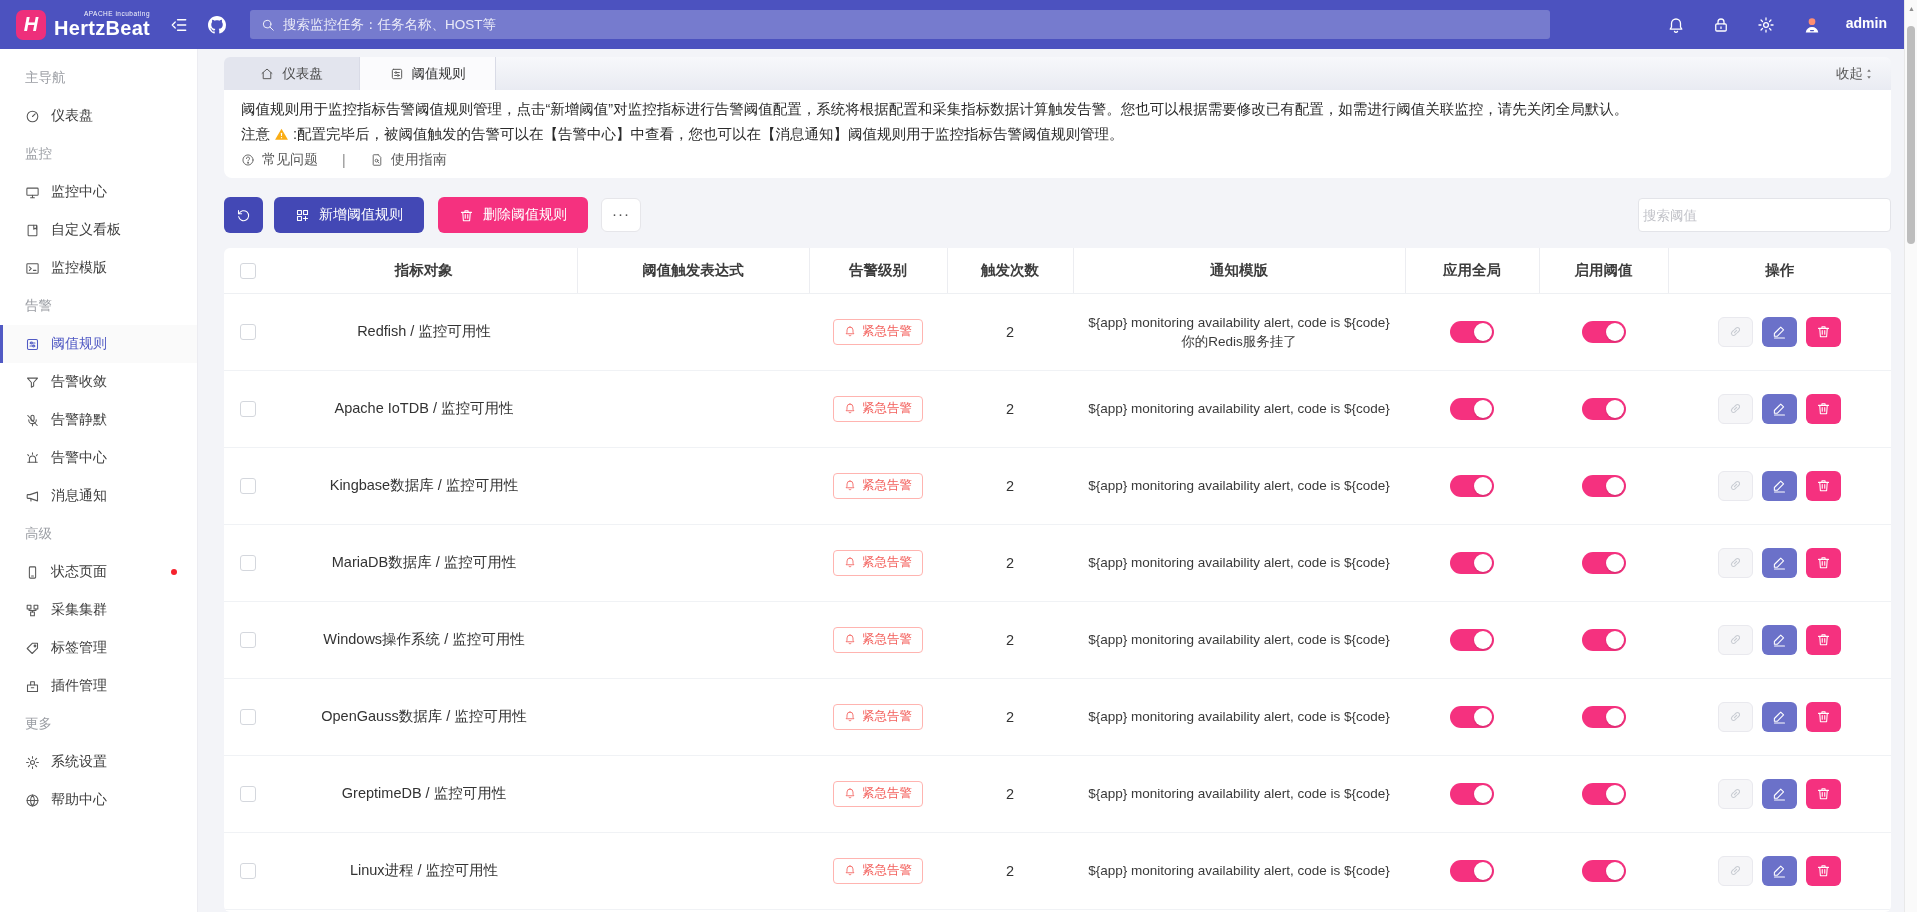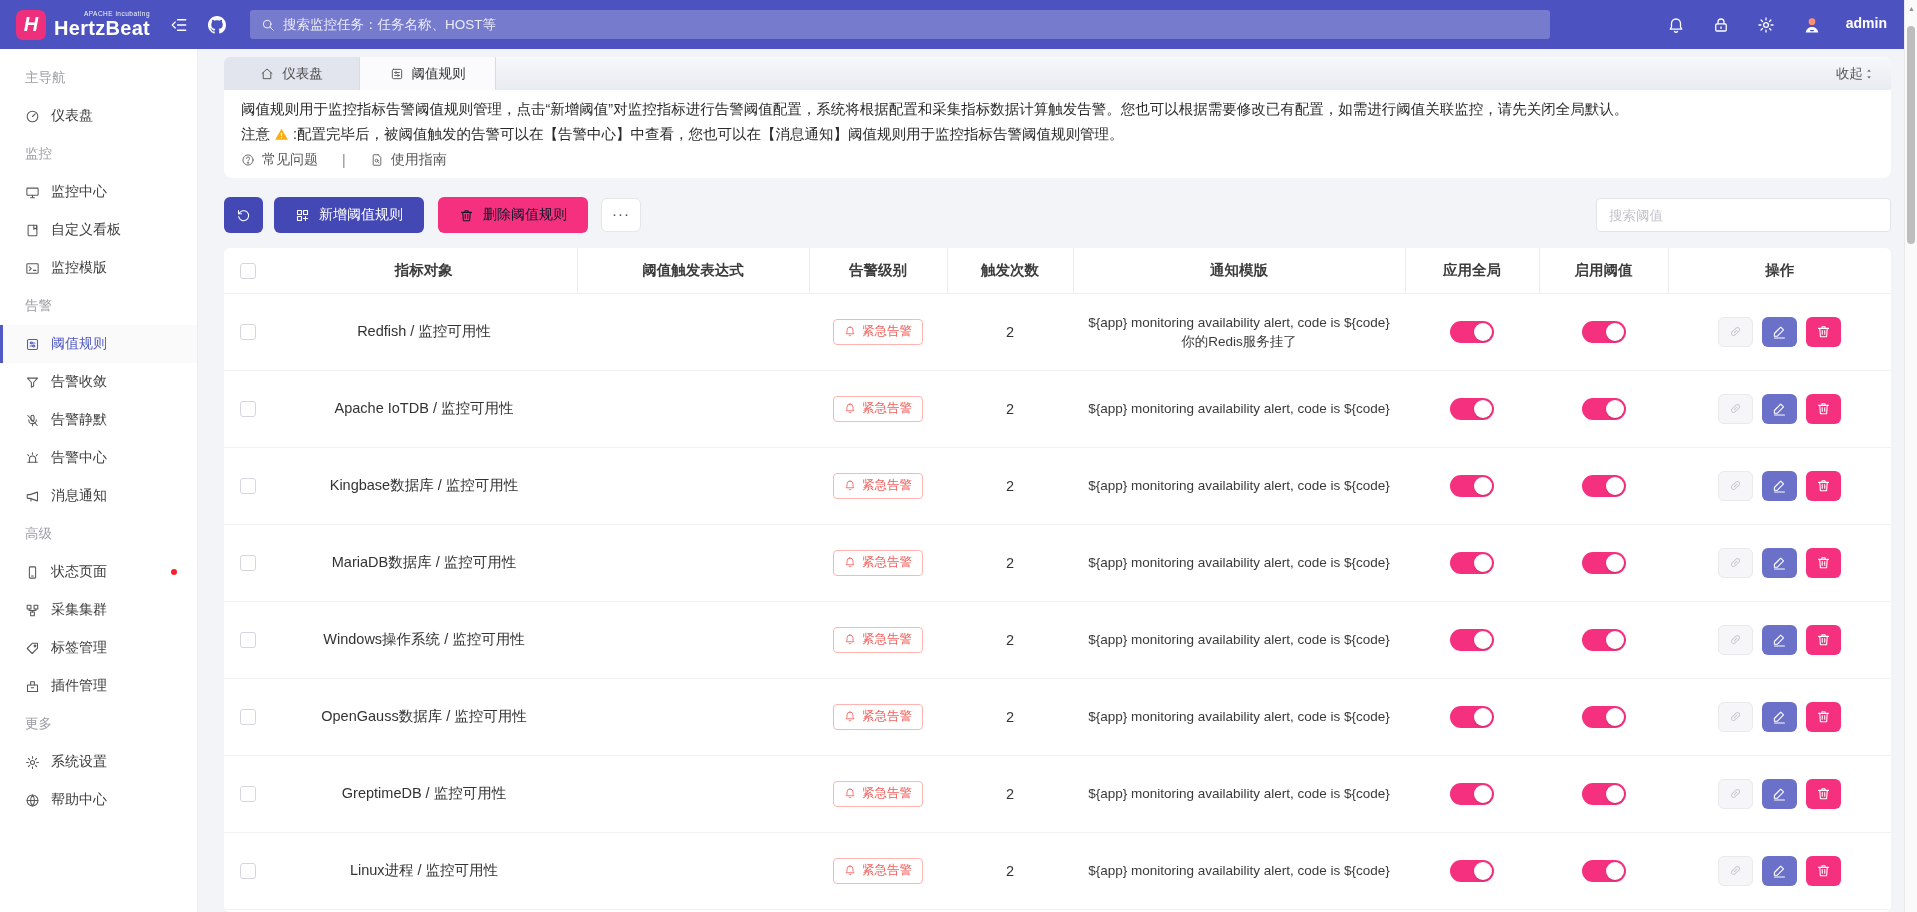--- a/index.html
+++ b/index.html
@@ -55,23 +55,23 @@
   .intro-links { display:flex; align-items:center; gap:10px; margin-top:4px; color:#595959; font-size:14px; }
   .intro-link { display:flex; align-items:center; gap:7px; cursor:pointer; }
   .intro-link .lico { font-size:14px; color:#6b6b6b; }
   .intro-sep { color:#8b8b8b; padding:0 14px; }
 
   .toolbar { display:flex; align-items:center; margin-top:19px; flex:none; }
   .btn { height:36px; border:none; border-radius:6px; display:inline-flex; align-items:center; justify-content:center; gap:9px; font-size:14px; cursor:pointer; font-family:Liberation Serif, serif; }
   .btn .bico { font-size:15px; display:flex; }
   .btn-refresh { width:39px; background:#4348b5; color:#fff; }
   .btn-add { background:#4348b5; color:#fff; padding:0 21px; margin-left:11px; }
-  .btn-del { background:#f5317f; color:#0f172a; padding:0 21px; margin-left:14px; }
+  .btn-del { background:#f5317f; color:#ffffff; padding:0 21px; margin-left:14px; }
   .btn-more { width:40px; height:34px; background:#fff; border:1px solid #e6e6ea; color:#555; margin-left:13px; font-size:15px; letter-spacing:1px; }
-  .tsearch { margin-left:auto; width:295px; height:34px; background:#fff; border:1px solid #e3e4e9; border-radius:4px; padding:0 12px; font-size:13.5px; color:#333; outline:none; }
+  .tsearch { margin-left:auto; width:253px; height:34px; background:#fff; border:1px solid #e3e4e9; border-radius:4px; padding:0 4px; font-size:13.5px; color:#333; outline:none; }
   .tsearch::placeholder { color:#c2c3c9; }
 
   .table-card { background:#fff; border-radius:6px; margin-top:15px; flex:1; overflow:hidden; }
   table { width:100%; border-collapse:collapse; table-layout:fixed; }
   th { height:45px; font-size:14.5px; font-weight:600; color:#3c3c3c; border-bottom:1px solid #eef0f3; border-right:1px solid #ecedf1; text-align:center; }
   th:first-child, th:last-child { border-right:none; }
   td { height:77px; border-bottom:1px solid #f0f2f5; text-align:center; vertical-align:middle; font-size:14.5px; color:#333; }
   .cell-tpl { font-size:13.5px; line-height:19px; color:#3a3a3a; padding:0 14px; }
   input[type=checkbox] { appearance:none; width:16px; height:16px; border:1.5px solid #d4d7dd; border-radius:3px; background:#fff; cursor:pointer; vertical-align:middle; }
   .badge { display:inline-flex; align-items:center; gap:6px; padding:3px 10px 4px; border:1px solid #ffb4b0; border-radius:4px; color:#f3605c; font-size:12.5px; background:#fff; }

